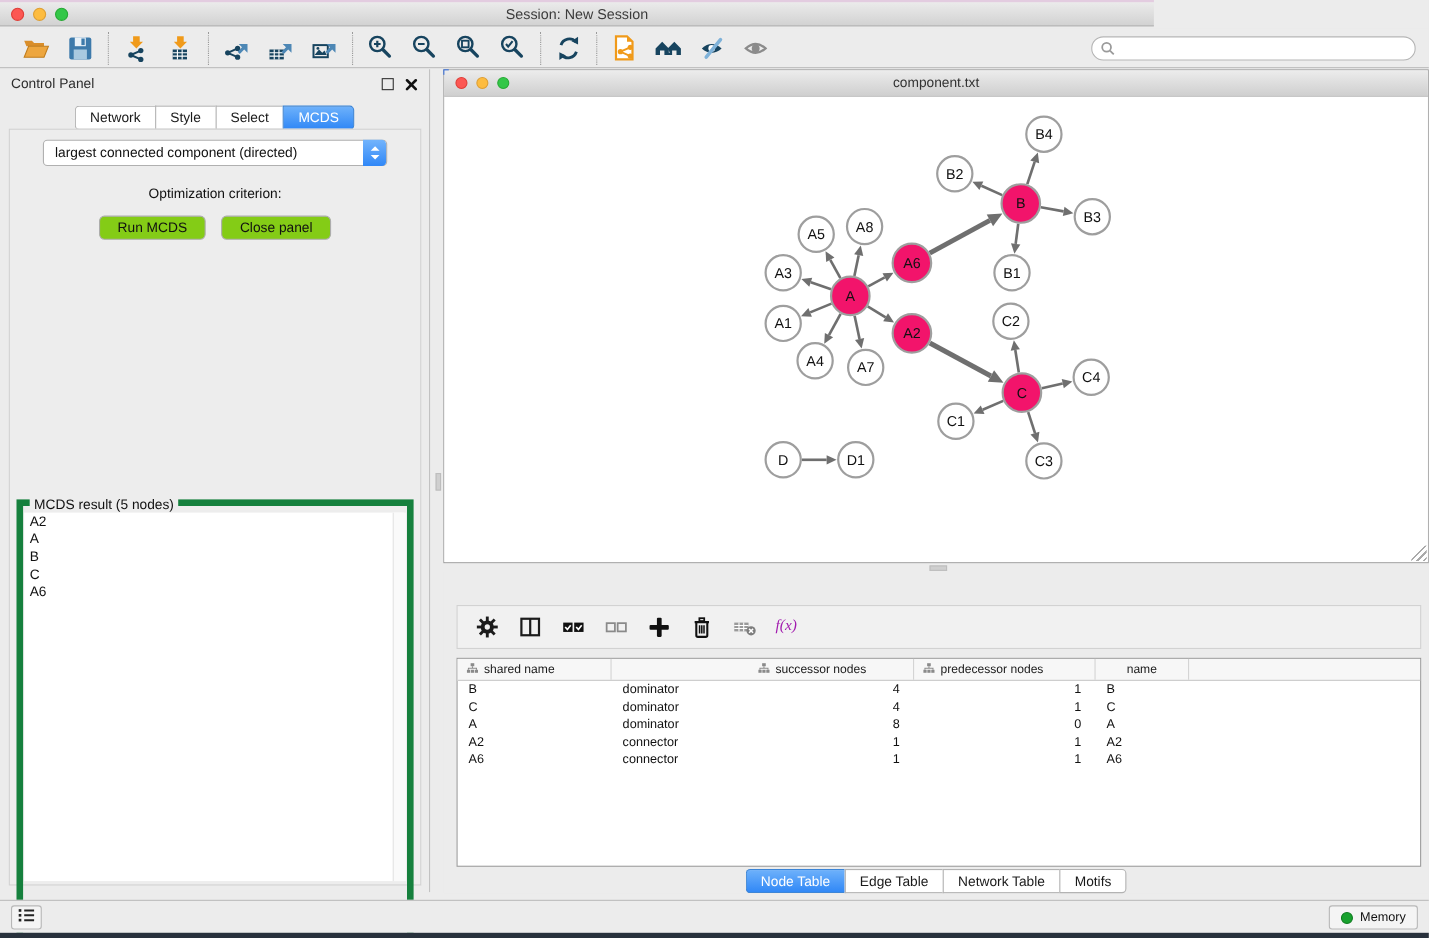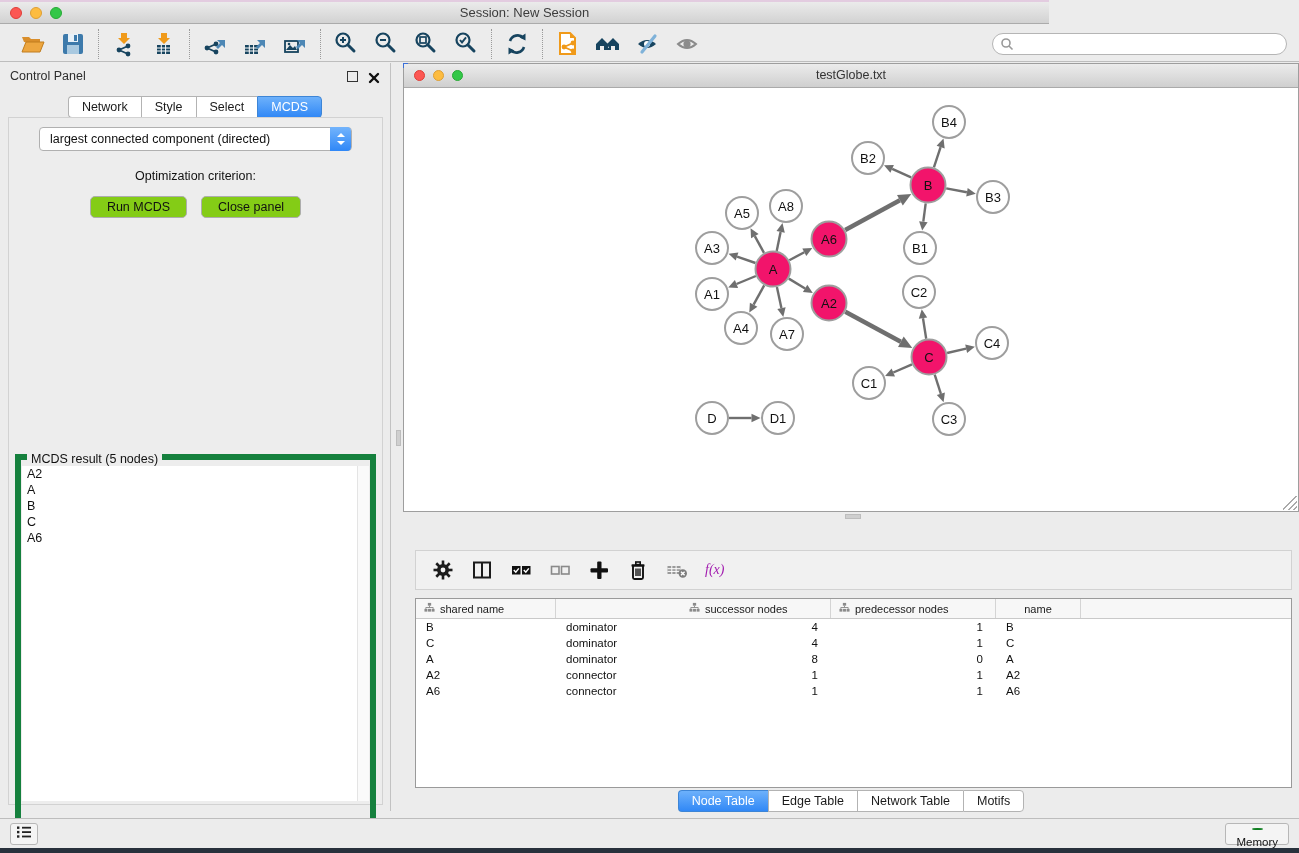--- a/index.html
+++ b/index.html
@@ -108,21 +108,21 @@
   #tp-tabs { position:absolute; left:0; width:896px; top:270px; display:flex; justify-content:center; }
 
   
   #statusbar { left:0; top:818px; width:1299px; height:30px; background:#ececec;
     border-top:1px solid #bdbdbd; }
   #status-left-btn { position:absolute; left:10px; top:4px; width:28px; height:22px; background:#f4f4f4;
     border:1px solid #b7b7b7; border-radius:3px; display:flex; align-items:center; justify-content:center;
     cursor:pointer; }
   #memory-btn { position:absolute; right:10px; top:4px; height:22px; background:#f4f4f4;
     border:1px solid #b7b7b7; border-radius:3px; display:flex; align-items:center; gap:6px;
-    padding:4px 10px; cursor:pointer;flex-direction:column; }
+    padding:4px 10px; cursor:pointer; }
   #memory-dot { width:11px; height:11px; border-radius:50%; background:#18a12e; border:1px solid #0f7d20; }
   #memory-label { font-size:11.5px; color:#111; }
   #wallpaper-strip { left:0; top:848px; width:1299px; height:5px; background:#28313c; }
 </style>
 </head>
 <body>
 
 <div id="titlebar" class="abs">
   <div class="traffic" style="left:10px;">
     <span class="tl red"></span>
@@ -306,21 +306,21 @@
 </div>
 
 <div id="network-frame" class="abs">
   <div id="nf-corner-mark"></div>
   <div id="nf-titlebar">
     <div class="traffic" style="left:10px; top:6px;">
       <span class="tl red" style="width:11px;height:11px;"></span>
       <span class="tl yel" style="width:11px;height:11px;"></span>
       <span class="tl grn" style="width:11px;height:11px;"></span>
     </div>
-    <div id="nf-title">testGlobe.txt</div>
+    <div id="nf-title">component.txt</div>
   </div>
   <div id="nf-content">
     <svg id="network-graph" viewBox="403 87 894 423">
         <g>
           <line x1="754.9" y1="275.0" x2="735.5" y2="283.0" stroke="#6F6F6F" stroke-width="2.4"></line>
           <polygon points="727.2,286.4 733.9,279.0 737.1,286.9" fill="#6F6F6F"></polygon>
         </g>
         <g>
           <line x1="787.8" y1="277.6" x2="804.1" y2="287.5" stroke="#6F6F6F" stroke-width="2.4"></line>
           <polygon points="811.8,292.1 801.9,291.1 806.3,283.8" fill="#6F6F6F"></polygon>

